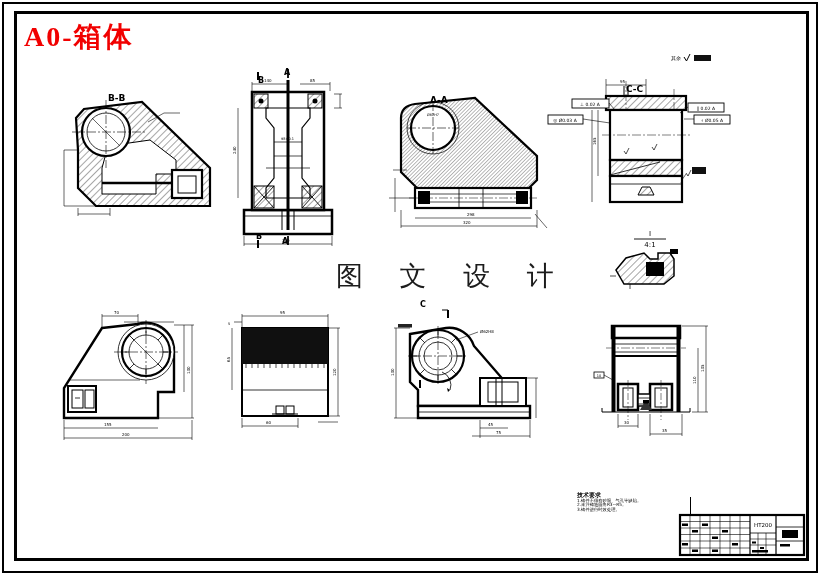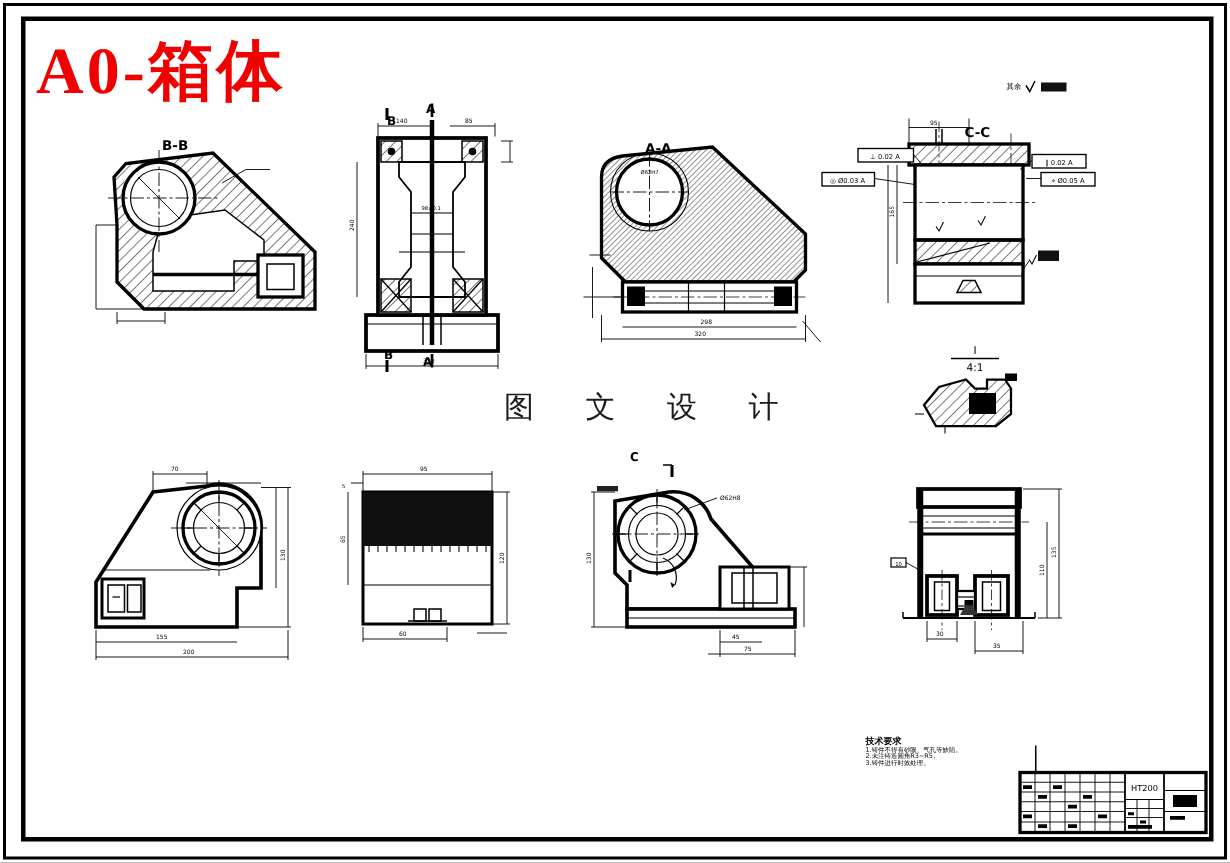--- a/index.html
+++ b/index.html
@@ -2,24 +2,24 @@
 <html><head>
 <meta charset="utf-8">
 <style>
   html,body{margin:0;padding:0;background:#888;}
   .page{position:relative;width:820px;height:575px;background:#fff;overflow:hidden;
         font-family:"DejaVu Sans","Liberation Sans",sans-serif;color:#000;}
   .abs{position:absolute;}
   .frame-outer{left:2px;top:2px;width:812px;height:567px;border:2px solid #000;}
   .frame-inner{left:14px;top:11px;width:789px;height:544px;border:3px solid #000;}
   .drawing-title{left:24px;top:18px;font-family:"Liberation Serif","DejaVu Serif",serif;
-        font-weight:bold;font-size:44px;color:#f10000;letter-spacing:2px;white-space:nowrap;}
+        font-weight:bold;font-size:28px;color:#f10000;letter-spacing:2px;white-space:nowrap;}
   .view-label{font-size:9px;font-weight:bold;white-space:nowrap;}
   .sec-letter{font-size:8px;font-weight:bold;}
-  .watermark{left:336px;top:258px;font-size:20px;letter-spacing:14px;color:#1c1c1c;
+  .watermark{left:336px;top:258px;font-size:27px;letter-spacing:14px;color:#1c1c1c;
         font-family:"DejaVu Serif","Liberation Serif",serif;white-space:nowrap;}
   .notes{left:577px;top:492px;width:95px;line-height:1.1;}
   .notes .hd{font-size:6px;font-weight:bold;}
   .notes .it{font-size:4.3px;white-space:nowrap;}
   .surfnote{left:671px;top:53px;display:flex;align-items:center;gap:2px;}
   .surfnote .t{font-size:5px;}
   .surfnote .bx{width:17px;height:6px;background:#111;}
   svg{position:absolute;overflow:visible;}
   svg text{font-family:"DejaVu Sans",sans-serif;fill:#000;}
   .vline-extra{width:1px;height:17px;background:#000;left:690px;top:497px;}
@@ -148,21 +148,21 @@
     <line x1="22" y1="84" x2="8" y2="84" stroke="#000" stroke-width="0.6"></line>
     <line x1="30" y1="132" x2="146" y2="132" stroke="#000" stroke-width="0.6"></line>
     <text x="82" y="130" font-size="4">298</text>
     <line x1="16" y1="140" x2="152" y2="140" stroke="#000" stroke-width="0.6"></line>
     <line x1="16" y1="124" x2="16" y2="142" stroke="#000" stroke-width="0.6"></line>
     <line x1="152" y1="124" x2="152" y2="142" stroke="#000" stroke-width="0.6"></line>
     <text x="78" y="138" font-size="4">320</text>
     <line x1="150" y1="128" x2="162" y2="142" stroke="#000" stroke-width="0.6"></line>
   </svg>
 
-  <span class="abs view-label" style="left:643px;top:84px">C-C</span>
+  <span class="abs view-label" style="left:626px;top:84px">C-C</span>
   <svg class="abs" style="left:548px;top:53px" width="215" height="160" viewBox="0 0 215 160">
     <line x1="58" y1="32" x2="98" y2="32" stroke="#000" stroke-width="0.6"></line>
     <line x1="58" y1="26" x2="58" y2="43" stroke="#000" stroke-width="0.6"></line>
     <line x1="98" y1="26" x2="98" y2="43" stroke="#000" stroke-width="0.6"></line>
     <text x="72" y="30" font-size="4">95</text>
     <rect x="58" y="43" width="80" height="14" fill="url(#hA)" stroke="#000" stroke-width="2.2"></rect>
     <line x1="76" y1="33" x2="76" y2="43" stroke="#000" stroke-width="1"></line>
     <line x1="80" y1="33" x2="80" y2="43" stroke="#000" stroke-width="1"></line>
     <line x1="78" y1="28" x2="78" y2="64" stroke="#000" stroke-width="0.5" stroke-dasharray="7 2 2 2"></line>
     <line x1="126" y1="36" x2="126" y2="72" stroke="#000" stroke-width="0.5" stroke-dasharray="7 2 2 2"></line>

